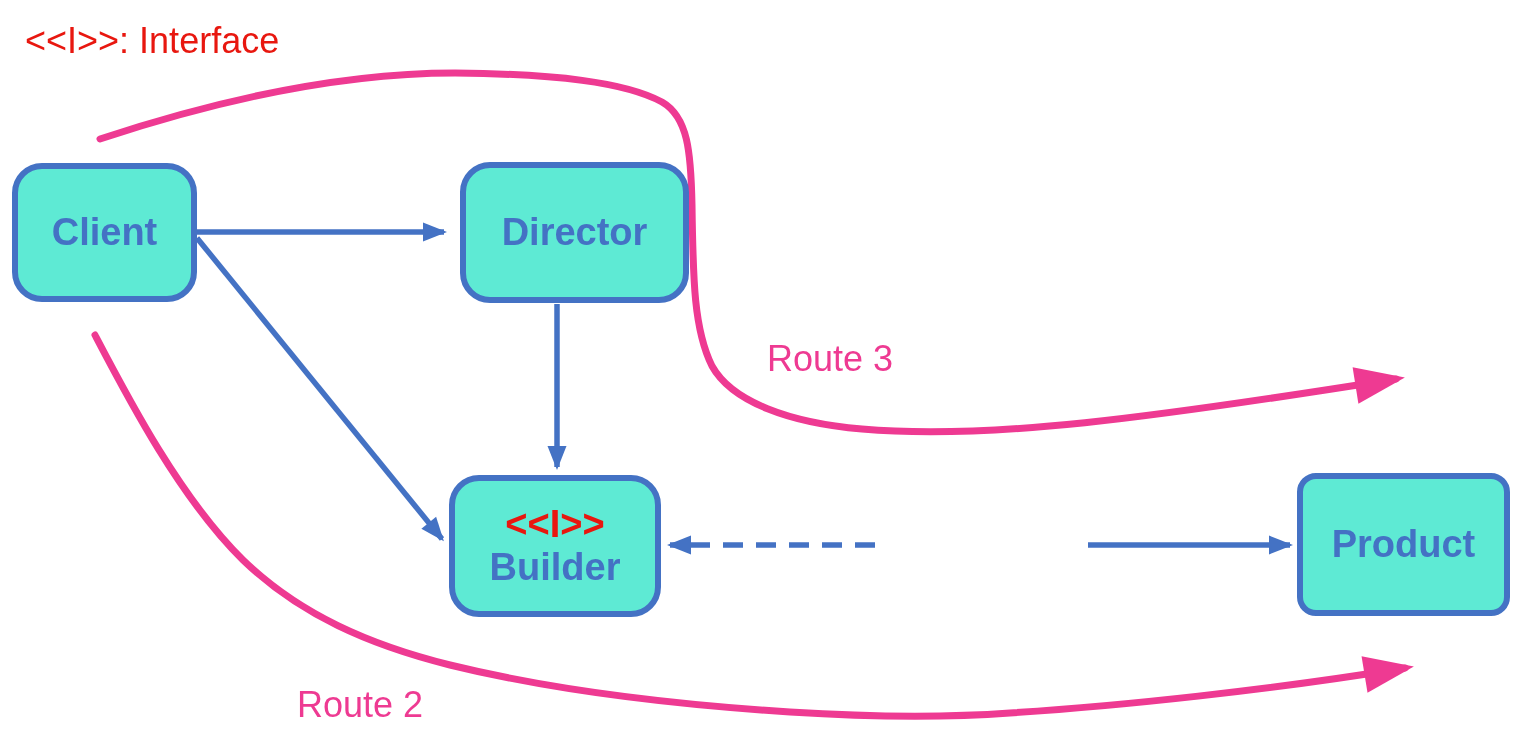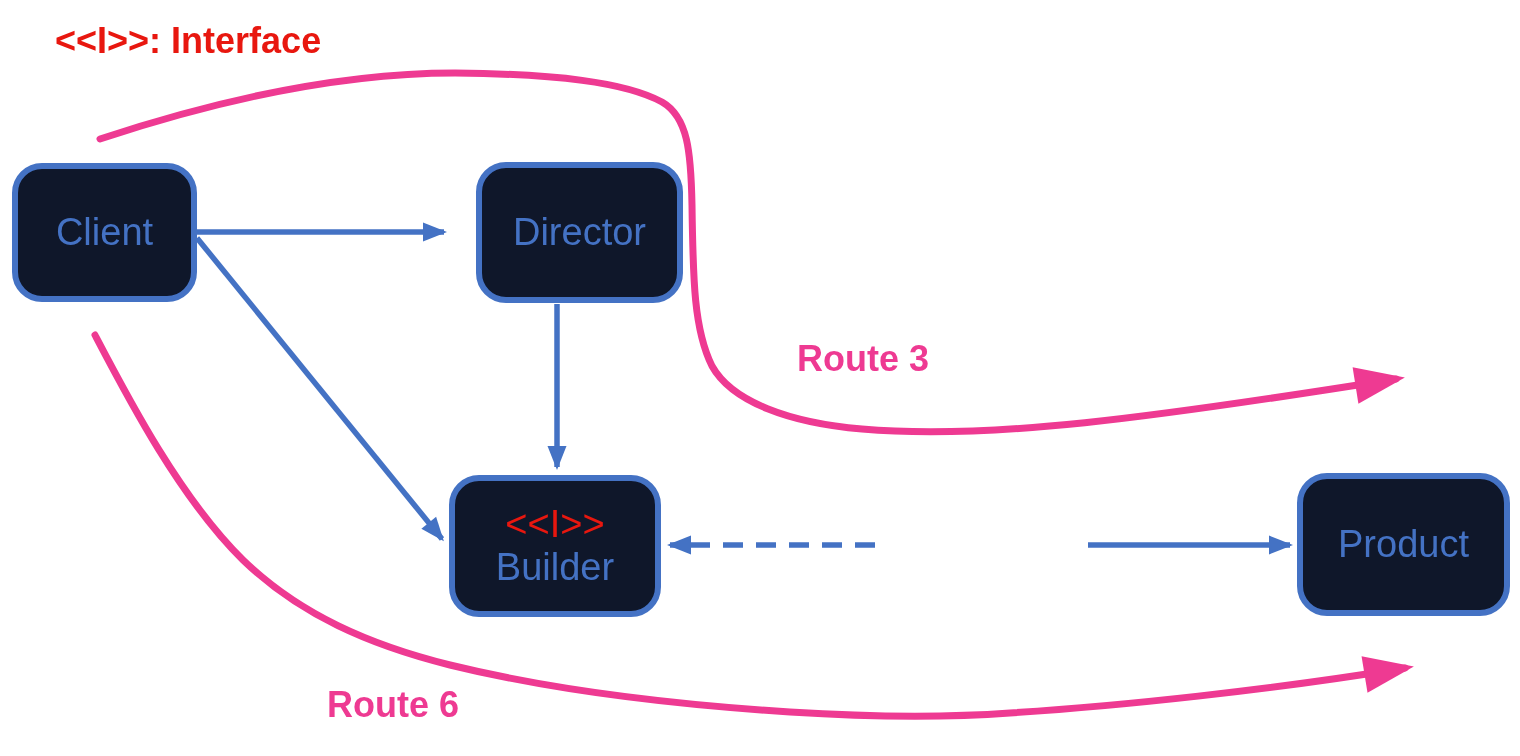--- a/index.html
+++ b/index.html
@@ -35,45 +35,44 @@
     stroke-width: 7;
     stroke-linecap: round;
   }
   .arrowhead-blue { fill: var(--blue, #4472c4); }
   .arrowhead-pink { fill: var(--pink, #ee3a92); }
   .box {
     position: absolute;
     box-sizing: border-box;
     border: 6px solid var(--blue, #4472c4);
     border-radius: 30px;
-    background: #0f172a;
+    background: #5eead4;
     color: var(--blue, #4472c4);
-    font-weight: normal;
+    font-weight: bold;
     font-size: 38px;
     line-height: 1.12;
     display: flex;
     flex-direction: column;
     align-items: center;
     justify-content: center;
     text-align: center;
     padding: 0 4px;
   }
   .box .stereo {
     color: var(--red, #e8170f);
   }
   .box-client   { left: 12px;   top: 163px; width: 185px; height: 139px; }
-  .box-director { left: 476px;  top: 162px; width: 207px; height: 141px; }
+  .box-director { left: 460px;  top: 162px; width: 229px; height: 141px; }
   .box-builder  { left: 449px;  top: 475px; width: 212px; height: 142px; }
   .box-concrete { left: 875px;  top: 473px; width: 213px; height: 143px; }
-  .box-product  { left: 1297px; top: 473px; width: 213px; height: 143px; }
+  .box-product  { left: 1297px; top: 473px; width: 213px; height: 143px; border-radius: 19px; }
   .floating-label {
     position: absolute;
-    font-weight: bold;
+    font-weight: normal;
     white-space: nowrap;
-    margin-left: 30px;
   }
   .legend-note {
     left: 25px; top: 20px;
     font-size: 36px;
     color: var(--red, #e8170f);
   }
   .route-label {
     font-size: 36px;
     color: var(--pink, #ee3a92);
   }
@@ -144,15 +143,15 @@
 
 
   <div class="box box-product">
     <span>Product</span>
   </div>
 
 
 
   <div class="floating-label route-label route1-label">Route 3</div>
 
-  <div class="floating-label route-label route2-label">Route 6</div>
+  <div class="floating-label route-label route2-label">Route 2</div>
 
 </div>
 
 </body></html>

